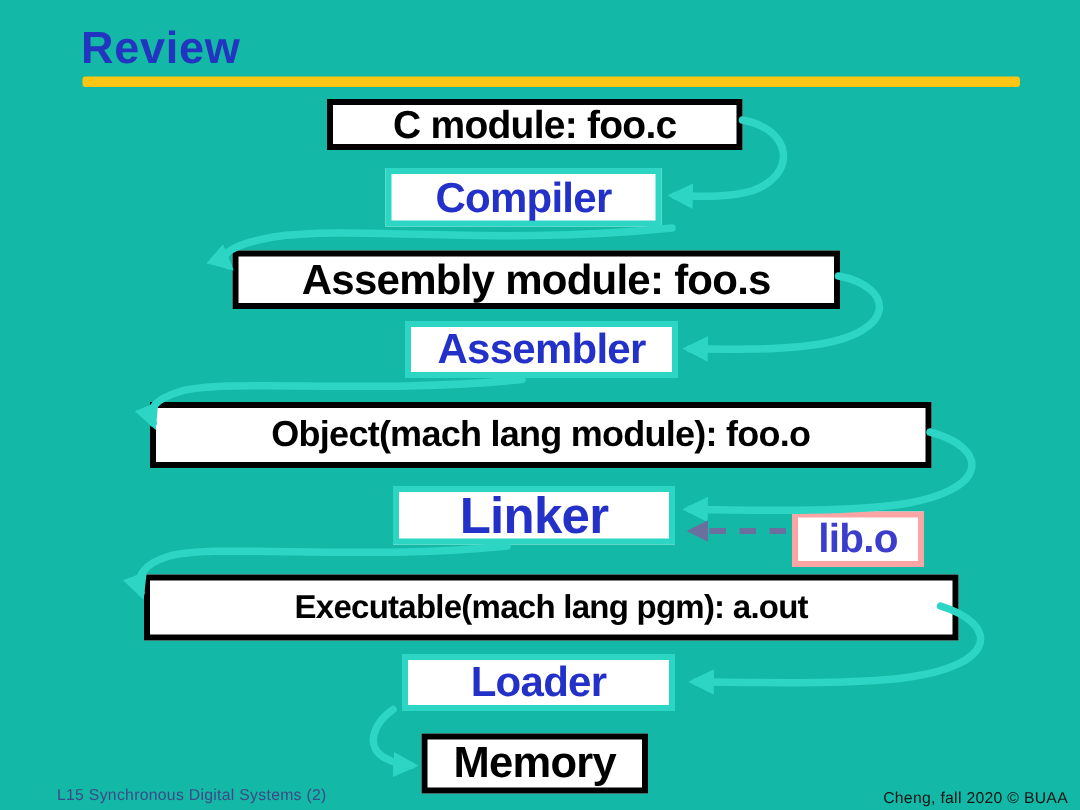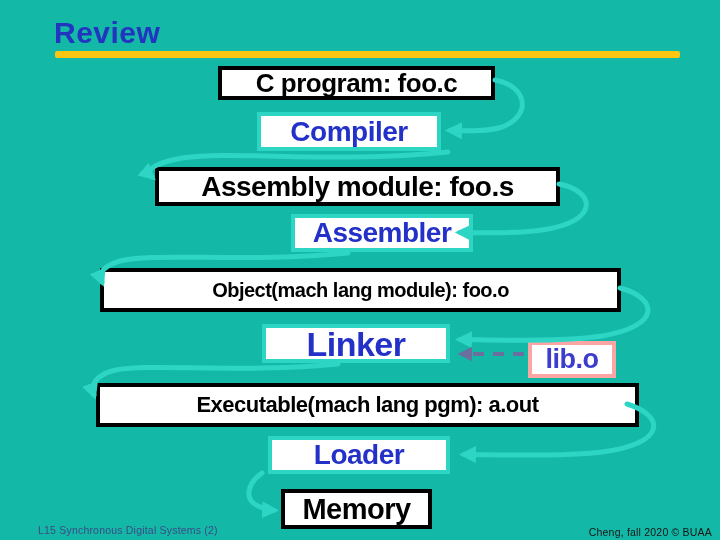--- a/index.html
+++ b/index.html
@@ -21,22 +21,22 @@
     font-weight:bold; white-space:nowrap; line-height:1; background:#ffffff;
     letter-spacing:-0.5px;
   }
   .box-black { border:4px solid #000000; color:#000000; }
   .box-teal  { border:4px solid #2dd5c4; color:#2431c8; }
   .box-slate { border:4px solid #fca5a5; color:#3c3ccd; }
 
   #b-cprogram  { left:218px; top:66px;  width:277px; height:34px; font-size:26px; }
   #b-compiler  { left:257px; top:112px; width:184px; height:39px; font-size:28px;text-align:right; }
   #b-assembly  { left:155px; top:167px; width:405px; height:39px; font-size:28px; }
-  #b-assembler { left:270px; top:214px; width:182px; height:38px; font-size:28px;margin-left:21px; }
-  #b-object    { left:100px; top:268px; width:521px; height:44px; font-size:20px; }
+  #b-assembler { left:270px; top:214px; width:182px; height:38px; font-size:28px; }
+  #b-object    { left:100px; top:268px; width:521px; height:44px; font-size:24px; }
   #b-linker    { left:262px; top:324px; width:188px; height:39px; font-size:34px; }
   #b-libo      { left:528px; top:341px; width:88px;  height:37px; font-size:27px; }
   #b-exec      { left:96px;  top:383px; width:543px; height:44px; font-size:22px; }
   #b-loader    { left:268px; top:436px; width:182px; height:38px; font-size:28px; }
   #b-memory    { left:281px; top:489px; width:151px; height:40px; font-size:29px; }
 
   .arrow-layer { position:absolute; left:0; top:0; width:720px; height:540px; pointer-events:none; }
 
   .footer-left {
     position:absolute; left:6px; bottom:4px;
@@ -48,21 +48,21 @@
   }
 </style>
 </head>
 <body>
 
 <div class="slide">
 
   <div class="title">Review</div>
   <div class="title-underline"></div>
 
-  <div class="box box-black" id="b-cprogram">C program: foo.c</div>
+  <div class="box box-black" id="b-cprogram">C module: foo.c</div>
   <div class="box box-teal" id="b-compiler">Compiler</div>
   <div class="box box-black" id="b-assembly">Assembly module: foo.s</div>
   <div class="box box-teal" id="b-assembler">Assembler</div>
   <div class="box box-black" id="b-object">Object(mach lang module): foo.o</div>
   <div class="box box-teal" id="b-linker">Linker</div>
   <div class="box box-slate" id="b-libo">lib.o</div>
   <div class="box box-black" id="b-exec">Executable(mach lang pgm): a.out</div>
   <div class="box box-teal" id="b-loader">Loader</div>
   <div class="box box-black" id="b-memory">Memory</div>
 

